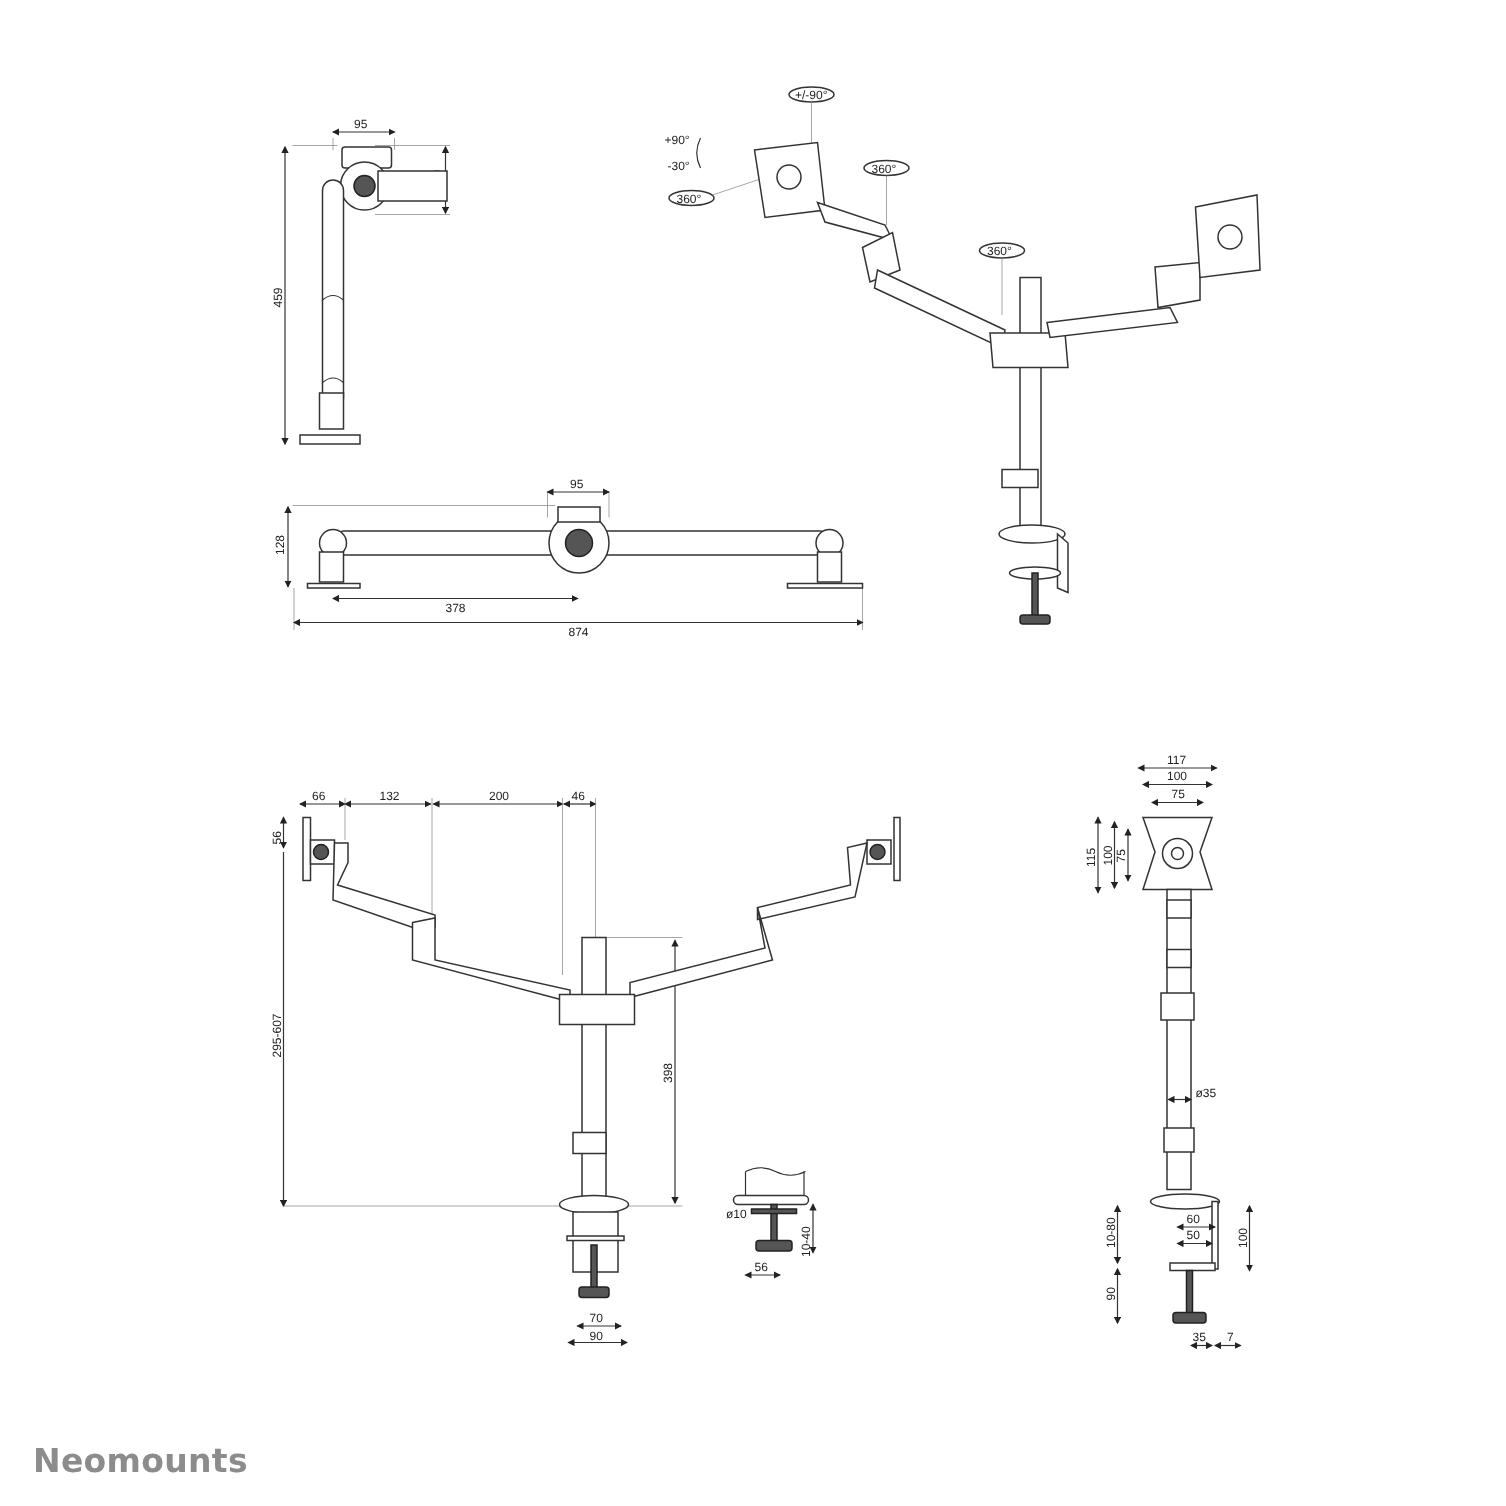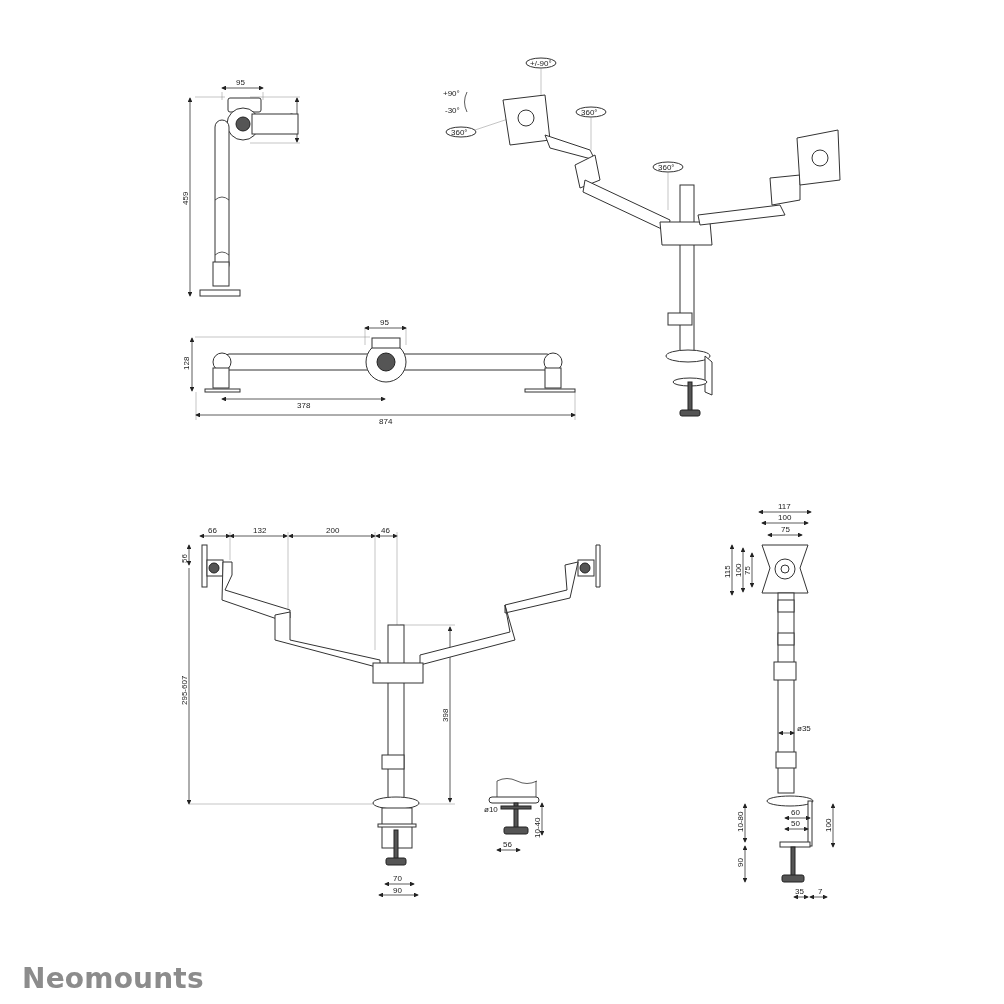--- a/index.html
+++ b/index.html
@@ -3,21 +3,21 @@
 <meta charset="utf-8">
 <style>
   html, body { margin:0; padding:0; background:#ffffff; }
   body { width:1004px; height:1004px; position:relative; overflow:hidden; font-family:"Liberation Sans", sans-serif; }
   svg { position:absolute; left:0; top:0; }
   .dim { font-family:"Liberation Sans", sans-serif; font-size:8px; fill:#222; }
   .ln { stroke:#333; stroke-width:0.8; fill:none; }
   .ext { stroke:#888; stroke-width:0.5; fill:none; }
   .part { stroke:#333; stroke-width:1; fill:#fff; }
   .dark { stroke:#222; stroke-width:1; fill:#555; }
-  .brand { position:absolute; left:22px; top:962px; font-family:"DejaVu Sans", sans-serif; font-size:28px; font-weight:bold; color:#8c8c8c; letter-spacing:0.2px; }
+  .brand { position:absolute; left:22px; top:962px; font-family:"DejaVu Sans", sans-serif; font-size:22px; font-weight:bold; color:#8c8c8c; letter-spacing:0.2px; }
 </style>
 </head>
 <body>
 
 <svg width="1004" height="1004" viewBox="0 0 1004 1004">
   <defs>
     <marker id="ar" markerWidth="6" markerHeight="6" refX="5" refY="3" orient="auto">
       <path d="M0,0 L6,3 L0,6 z" fill="#222"></path>
     </marker>
     <marker id="al" markerWidth="6" markerHeight="6" refX="1" refY="3" orient="auto">

